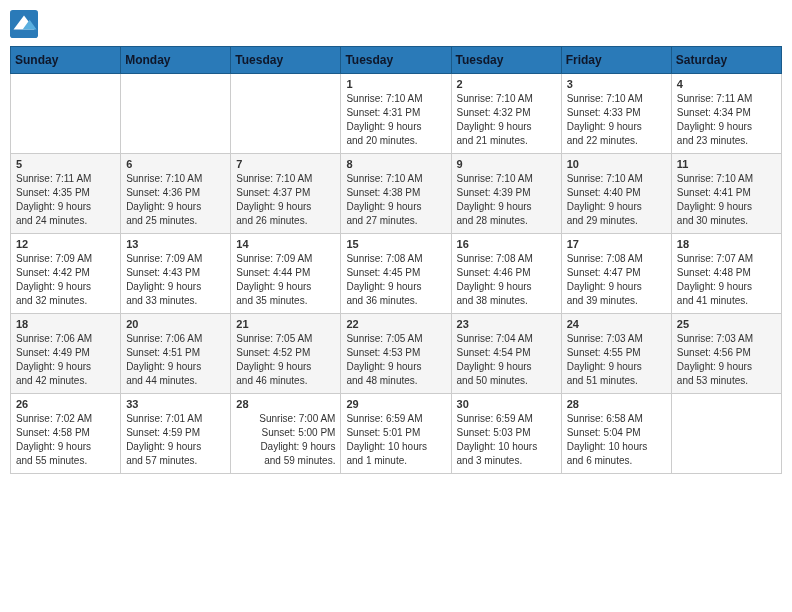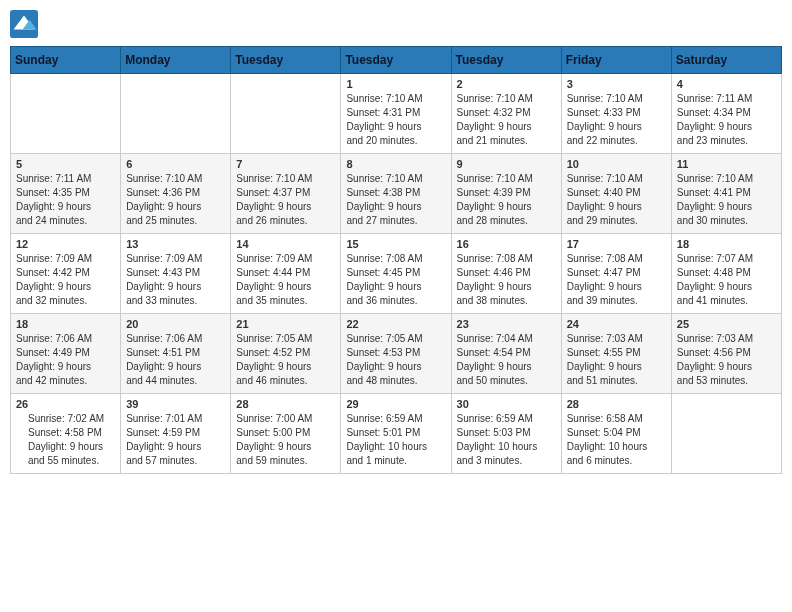--- a/index.html
+++ b/index.html
@@ -317,35 +317,35 @@
             <span class="day-number">25</span>
             <div class="day-info" style="white-space: pre-line;">Sunrise: 7:03 AM
 Sunset: 4:56 PM
 Daylight: 9 hours
 and 53 minutes.</div>
           </td>
         </tr>
         <tr>
           <td>
             <span class="day-number">26</span>
-            <div class="day-info" style="white-space: pre-line; margin-left: 12px;">Sunrise: 7:02 AM
+            <div class="day-info" style="white-space: pre-line;">Sunrise: 7:02 AM
 Sunset: 4:58 PM
 Daylight: 9 hours
 and 55 minutes.</div>
           </td>
           <td>
-            <span class="day-number">39</span>
+            <span class="day-number">33</span>
             <div class="day-info" style="white-space: pre-line;">Sunrise: 7:01 AM
 Sunset: 4:59 PM
 Daylight: 9 hours
 and 57 minutes.</div>
           </td>
           <td>
             <span class="day-number">28</span>
-            <div class="day-info" style="white-space: pre-line;">Sunrise: 7:00 AM
+            <div class="day-info" style="white-space: pre-line; text-align: right;">Sunrise: 7:00 AM
 Sunset: 5:00 PM
 Daylight: 9 hours
 and 59 minutes.</div>
           </td>
           <td>
             <span class="day-number">29</span>
             <div class="day-info" style="white-space: pre-line;">Sunrise: 6:59 AM
 Sunset: 5:01 PM
 Daylight: 10 hours
 and 1 minute.</div>

